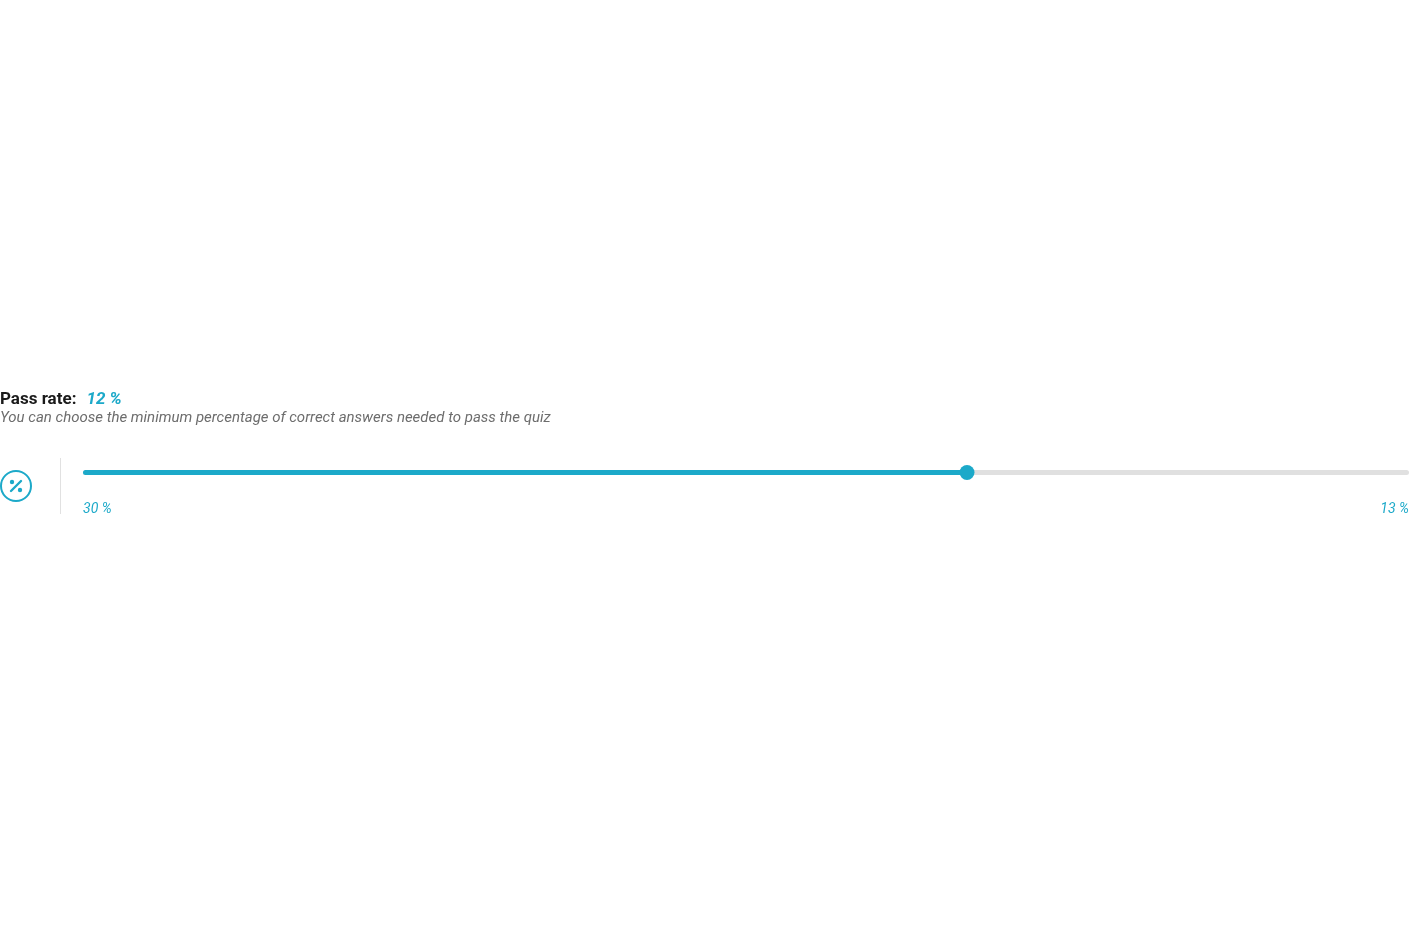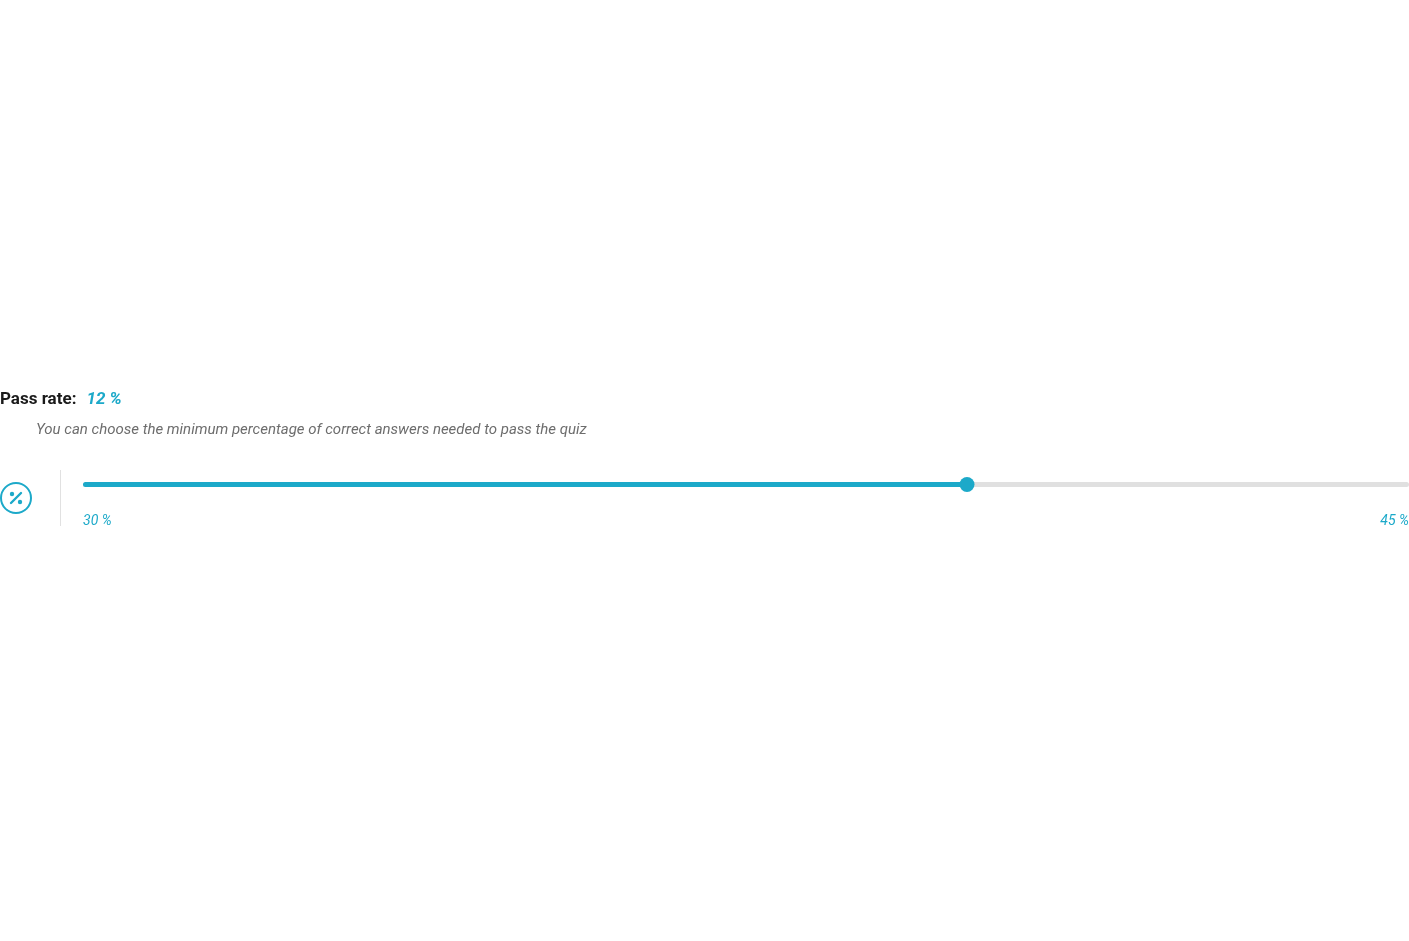--- a/index.html
+++ b/index.html
@@ -17,39 +17,38 @@
     .content-wrapper {
       position: absolute;
       top: 388px;
       left: 0;
       right: 0;
     }
     .header-line {
       display: flex;
       align-items: baseline;
       gap: 10px;
-      margin-bottom: 12px;
+      margin-bottom: 0;
     }
     .pass-rate-label {
       font-weight: 700;
       font-size: 17px;
       color: #1a1a1a;
     }
     .pass-rate-value {
       font-weight: 700;
       font-style: italic;
       font-size: 17px;
       color: #1ca9c9;
     }
     .description {
       font-style: italic;
       font-size: 15px;
       color: #6d6d6d;
       margin-bottom: 32px;
-      padding-left: 36px;
     }
     .slider-row {
       display: flex;
       align-items: flex-start;
       gap: 8px;
     }
     .icon-section {
       display: flex;
       align-items: center;
       padding-top: 0;
@@ -142,17 +141,17 @@
     </div>
     <div class="divider"></div>
     <div class="slider-section">
       <div class="slider-track-container">
         <div class="slider-track-bg"></div>
         <div class="slider-track-fill" id="slider-fill" style="width: 66.6667%;"></div>
         <div class="slider-thumb" id="slider-thumb" style="left: 66.6667%;"></div>
       </div>
       <div class="slider-labels">
         <span class="slider-min">30 %</span>
-        <span class="slider-max">45 %</span>
+        <span class="slider-max">13 %</span>
       </div>
     </div>
   </div>
 </div>
 
 </body></html>

